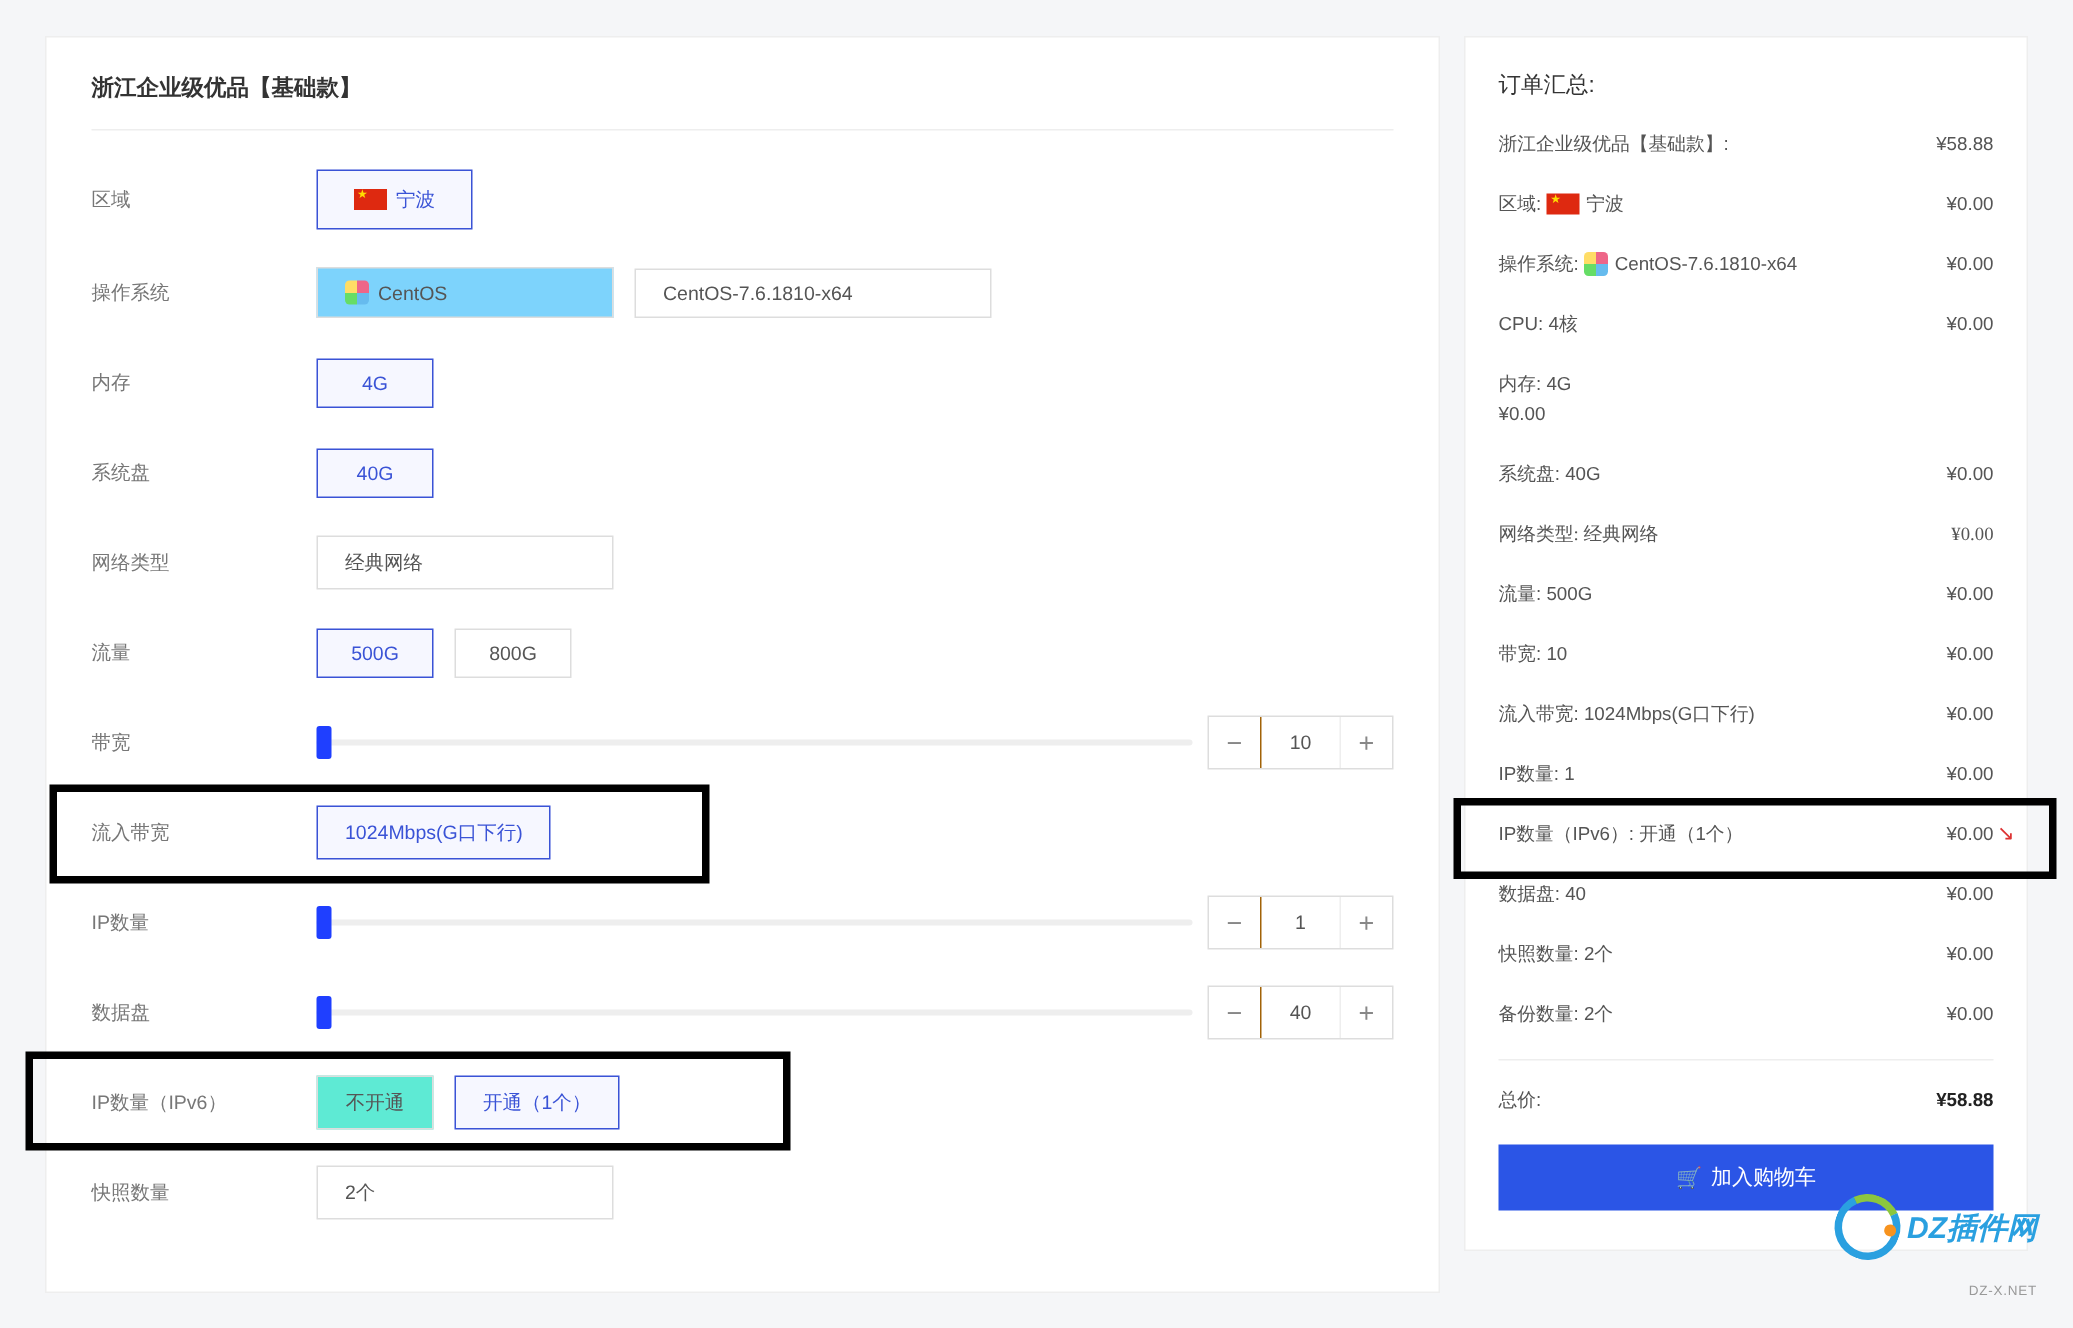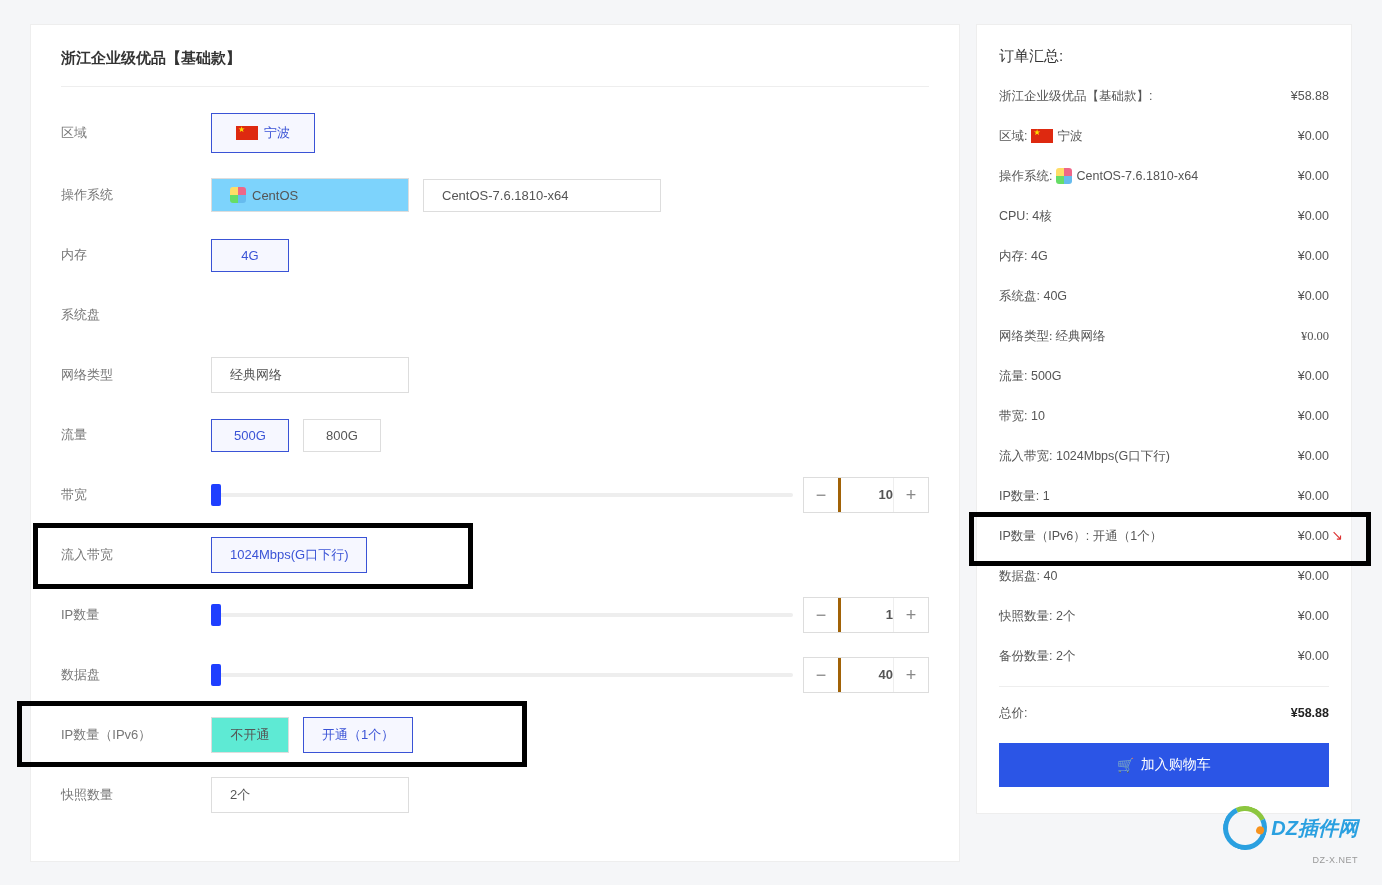--- a/index.html
+++ b/index.html
@@ -122,27 +122,26 @@
   .stepper button {
     width:34px;height:34px;
     border:none;
     background:#fff;
     color:#888;
     font-size:18px;
     cursor:pointer;
   }
   .stepper .val {
     width:52px;
-    text-align:right;
+    text-align:center;
     font-size:13px;
     color:#555;
-    border-left:3px solid #a16207;
+    border-left:1px solid #a16207;
     border-right:1px solid #eee;
     line-height:34px;
-    font-weight:bold;
   }
   .highlight-box {
     position:absolute;
     border:5px solid #000;
     pointer-events:none;
     z-index:5;
   }
 
   .summary-panel {
     width:330px;
@@ -190,21 +189,21 @@
     font-size:14px;
     pointer-events:none;
   }
   .watermark {
     position:fixed;
     right:24px;
     bottom:20px;
     display:flex;
     flex-direction:column;
     align-items:flex-end;
-    gap:7px;
+    gap:17px;
     pointer-events:none;
   }
   .wm-logo { display:flex; align-items:center; gap:4px; }
   .wm-circle{
     width:34px;height:34px;border-radius:50%;
     border:5px solid #2aa0e0;border-top-color:#8cc63f;
     transform:rotate(20deg);
     position:relative;
   }
   .wm-circle::after{
@@ -250,20 +249,25 @@
       <div class="row-label">内存</div>
       <div class="row-content">
         <div class="opt sel">
           <span>4G</span>
         </div>
       </div>
     </div>
 
     <div class="row">
       <div class="row-label">系统盘</div>
+      <div class="row-content">
+        <div class="opt sel">
+          <span>40G</span>
+        </div>
+      </div>
     </div>
 
     <div class="row">
       <div class="row-label">网络类型</div>
       <div class="row-content">
         <div class="opt wide" style="border-color:#ddd;color:#555;background:#fff;">
           <span>经典网络</span>
         </div>
       </div>
     </div>
@@ -376,21 +380,21 @@
             <span>操作系统:</span>
             <span class="os-icon"></span>
             <span> CentOS-7.6.1810-x64</span>
           </div>
           <div class="prc">¥0.00</div>
         </div>
         <div class="sum-row" style="position: relative; align-items: flex-end;">
           <div class="lab">CPU: 4核</div>
           <div class="prc">¥0.00</div>
         </div>
-        <div class="sum-row" style="position: relative;">
+        <div class="sum-row" style="position: relative; flex-direction: column;">
           <div class="lab">内存: 4G</div>
           <div class="prc">¥0.00</div>
         </div>
         <div class="sum-row" style="position: relative;">
           <div class="lab">系统盘: 40G</div>
           <div class="prc">¥0.00</div>
         </div>
         <div class="sum-row" style="position: relative; font-family: Liberation Serif, serif;">
           <div class="lab">网络类型: 经典网络</div>
           <div class="prc">¥0.00</div>

